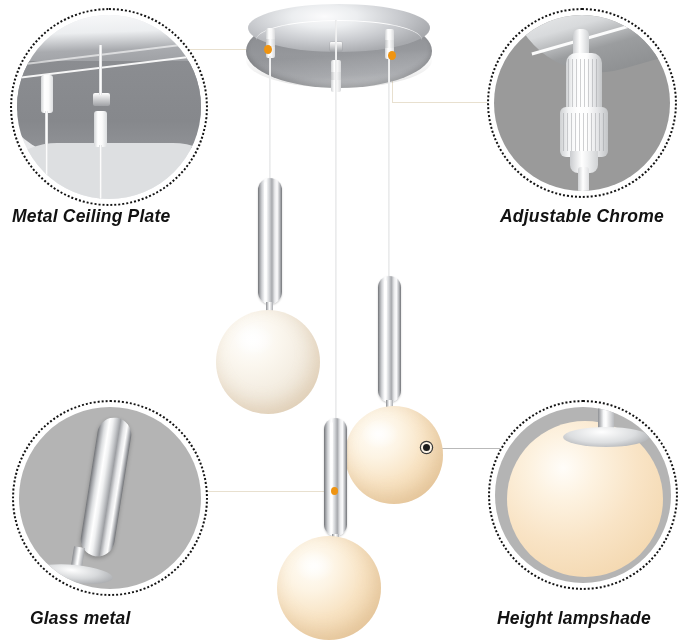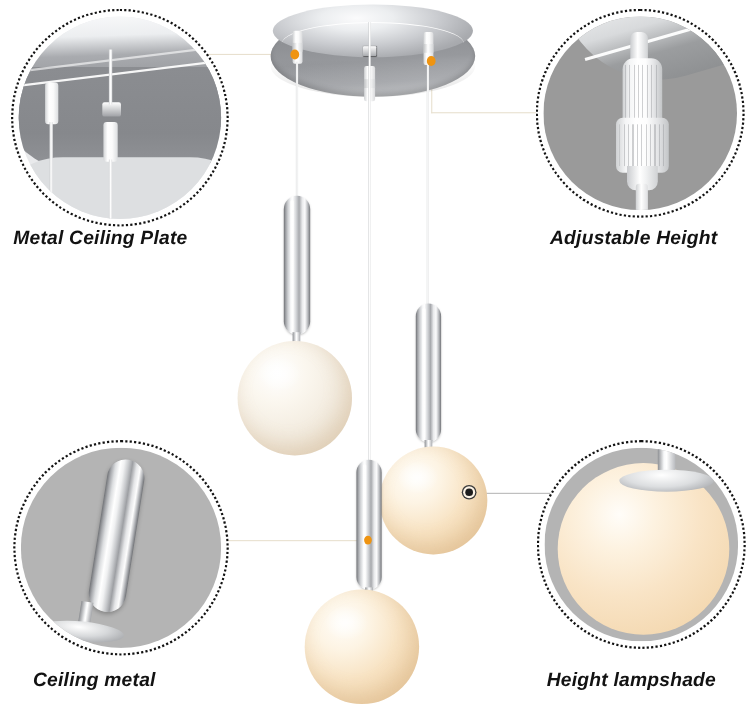--- a/index.html
+++ b/index.html
@@ -364,34 +364,34 @@
         <div class="z-adj-stem" style="left:79px; top:14px; width:16px; height:36px; border-radius:6px 6px 0 0;"></div>
         <div class="z-adj-body" style="left:72px; top:38px; width:36px; height:60px;"></div>
         <div class="z-adj-ribs" style="left:74px; top:44px; width:32px; height:50px;"></div>
         <div class="z-adj-body" style="left:66px; top:92px; width:48px; height:50px; border-radius:6px;"></div>
         <div class="z-adj-ribs" style="left:69px; top:98px; width:42px; height:38px;"></div>
         <div class="z-adj-stem" style="left:76px; top:136px; width:28px; height:22px; border-radius:0 0 8px 8px;"></div>
         <div class="z-cord" style="left:84px; top:152px; width:11px; height:50px; border-radius:3px;"></div>
       </div>
     </div>
   </div>
-  <div class="callout-label" style="left:500px; top:206px;">Adjustable Height</div>
+  <div class="callout-label" style="left:500px; top:206px;">Adjustable Chrome</div>
 
   <div class="callout" style="left:12px; top:400px; width:196px; height:196px;">
     <div class="disc">
       <div class="inner">
         <div class="z-bg-gray2"></div>
 
         <div class="z-rod" style="left:70px; top:10px; width:34px; height:140px; transform:rotate(9deg);"></div>
         <div class="z-rod-neck" style="left:53px; top:140px; width:11px; height:26px; transform:rotate(9deg);"></div>
         <div class="z-rod-base" style="left:18px; top:158px; width:76px; height:18px; transform:rotate(6deg);"></div>
       </div>
     </div>
   </div>
-  <div class="callout-label" style="left:30px; top:608px;">Ceiling metal</div>
+  <div class="callout-label" style="left:30px; top:608px;">Glass metal</div>
 
   <div class="callout" style="left:488px; top:400px; width:190px; height:190px;">
     <div class="disc">
       <div class="inner">
         <div class="z-bg-gray2"></div>
 
         <div class="z-globe" style="left:12px; top:14px; width:156px; height:156px;"></div>
 
         <div class="z-globe-fit" style="left:103px; top:-6px; width:16px; height:36px; border-radius:4px;"></div>
         <div class="z-globe-collar" style="left:68px; top:20px; width:86px; height:20px;"></div>

